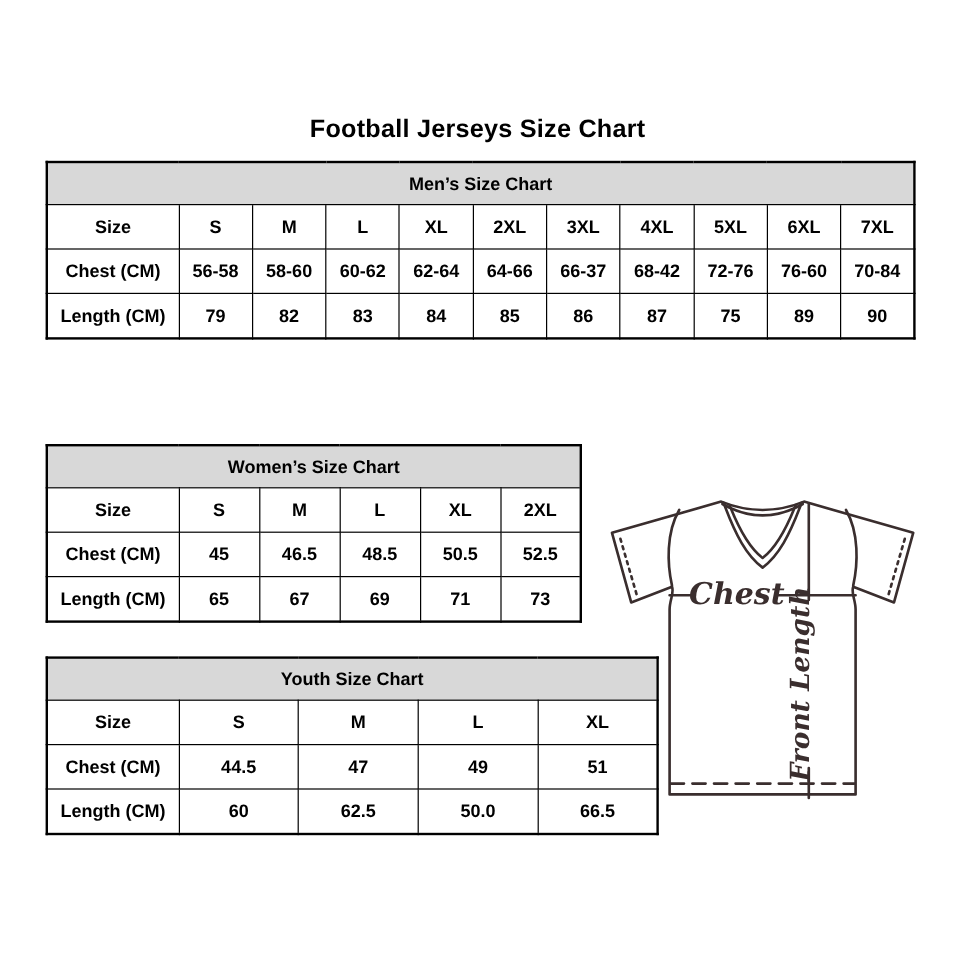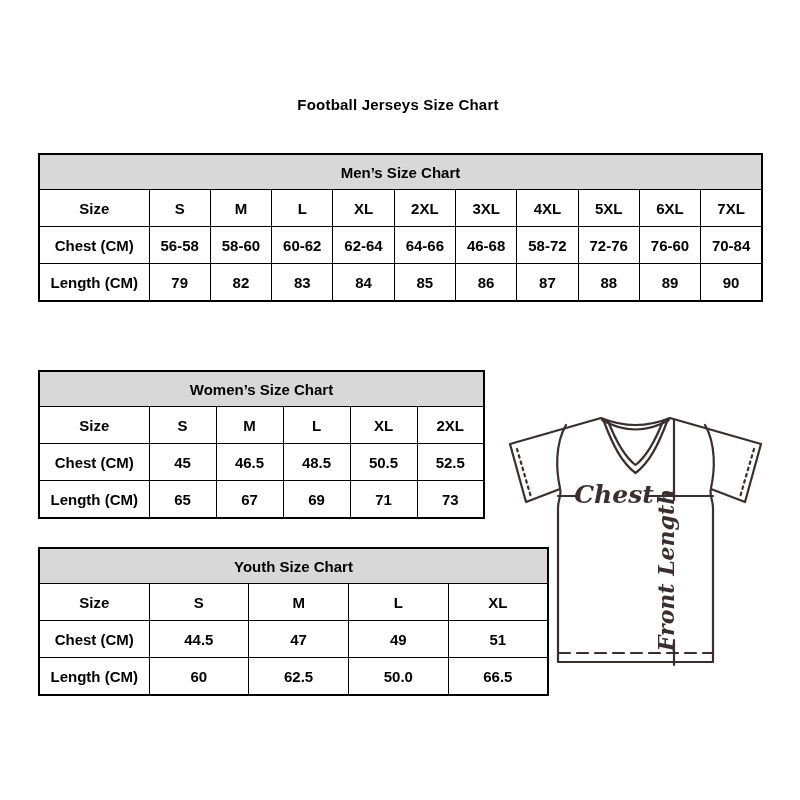--- a/index.html
+++ b/index.html
@@ -2,35 +2,35 @@
 <html><head>
 <meta charset="utf-8">
 <style>
   html,body{margin:0;padding:0;}
   body{
     width:800px;height:800px;position:relative;background:#ffffff;
     font-family:"Liberation Sans",sans-serif;color:#000;
   }
   .page-title{
     position:absolute;top:96px;left:0;width:796px;text-align:center;
-    font-size:15px;font-weight:bold;letter-spacing:0.2px;
+    font-size:21px;font-weight:bold;letter-spacing:0.2px;
   }
   table.size-table{
     position:absolute;border-collapse:collapse;table-layout:fixed;
     background:#fff;border:2px solid #000;
   }
   table.size-table td{
     border:1px solid #000;text-align:center;vertical-align:middle;
     font-weight:bold;font-size:15px;padding:0;overflow:hidden;
   }
   td.tbl-title{
     background:#d8d8d8;font-size:17px;height:34px;border-bottom:2px solid #000;
   }
   td.data{height:36px;}
-  table.men{left:38px;top:153px;width:725px;}
+  table.men{left:38px;top:134px;width:725px;}
   table.women{left:38px;top:370px;width:447px;}
   table.youth{left:38px;top:547px;width:511px;}
   .jersey-wrap{position:absolute;left:502px;top:412px;width:267px;height:258px;text-decoration:underline;}
   .jersey-wrap svg{display:block;}
   .jersey-label{
     font-family:"DejaVu Serif","Liberation Serif",serif;
     font-style:italic;font-weight:bold;
   }
 </style>
 </head>
@@ -69,36 +69,36 @@
     <td class="data">6XL</td>
     <td class="data">7XL</td>
   </tr>
   <tr>
     <td class="data">Chest (CM)</td>
     <td class="data">56-58</td>
     <td class="data">58-60</td>
     <td class="data">60-62</td>
     <td class="data">62-64</td>
     <td class="data">64-66</td>
-    <td class="data">46-68</td>
-    <td class="data">58-72</td>
+    <td class="data">66-37</td>
+    <td class="data">68-42</td>
     <td class="data">72-76</td>
     <td class="data">76-60</td>
     <td class="data">70-84</td>
   </tr>
   <tr>
     <td class="data">Length (CM)</td>
     <td class="data">79</td>
     <td class="data">82</td>
     <td class="data">83</td>
     <td class="data">84</td>
     <td class="data">85</td>
     <td class="data">86</td>
     <td class="data">87</td>
-    <td class="data">88</td>
+    <td class="data">75</td>
     <td class="data">89</td>
     <td class="data">90</td>
   </tr>
 </tbody>
   </table>
 
 <table class="size-table women">
   <colgroup>
       <col style="width:110px">
       <col>

